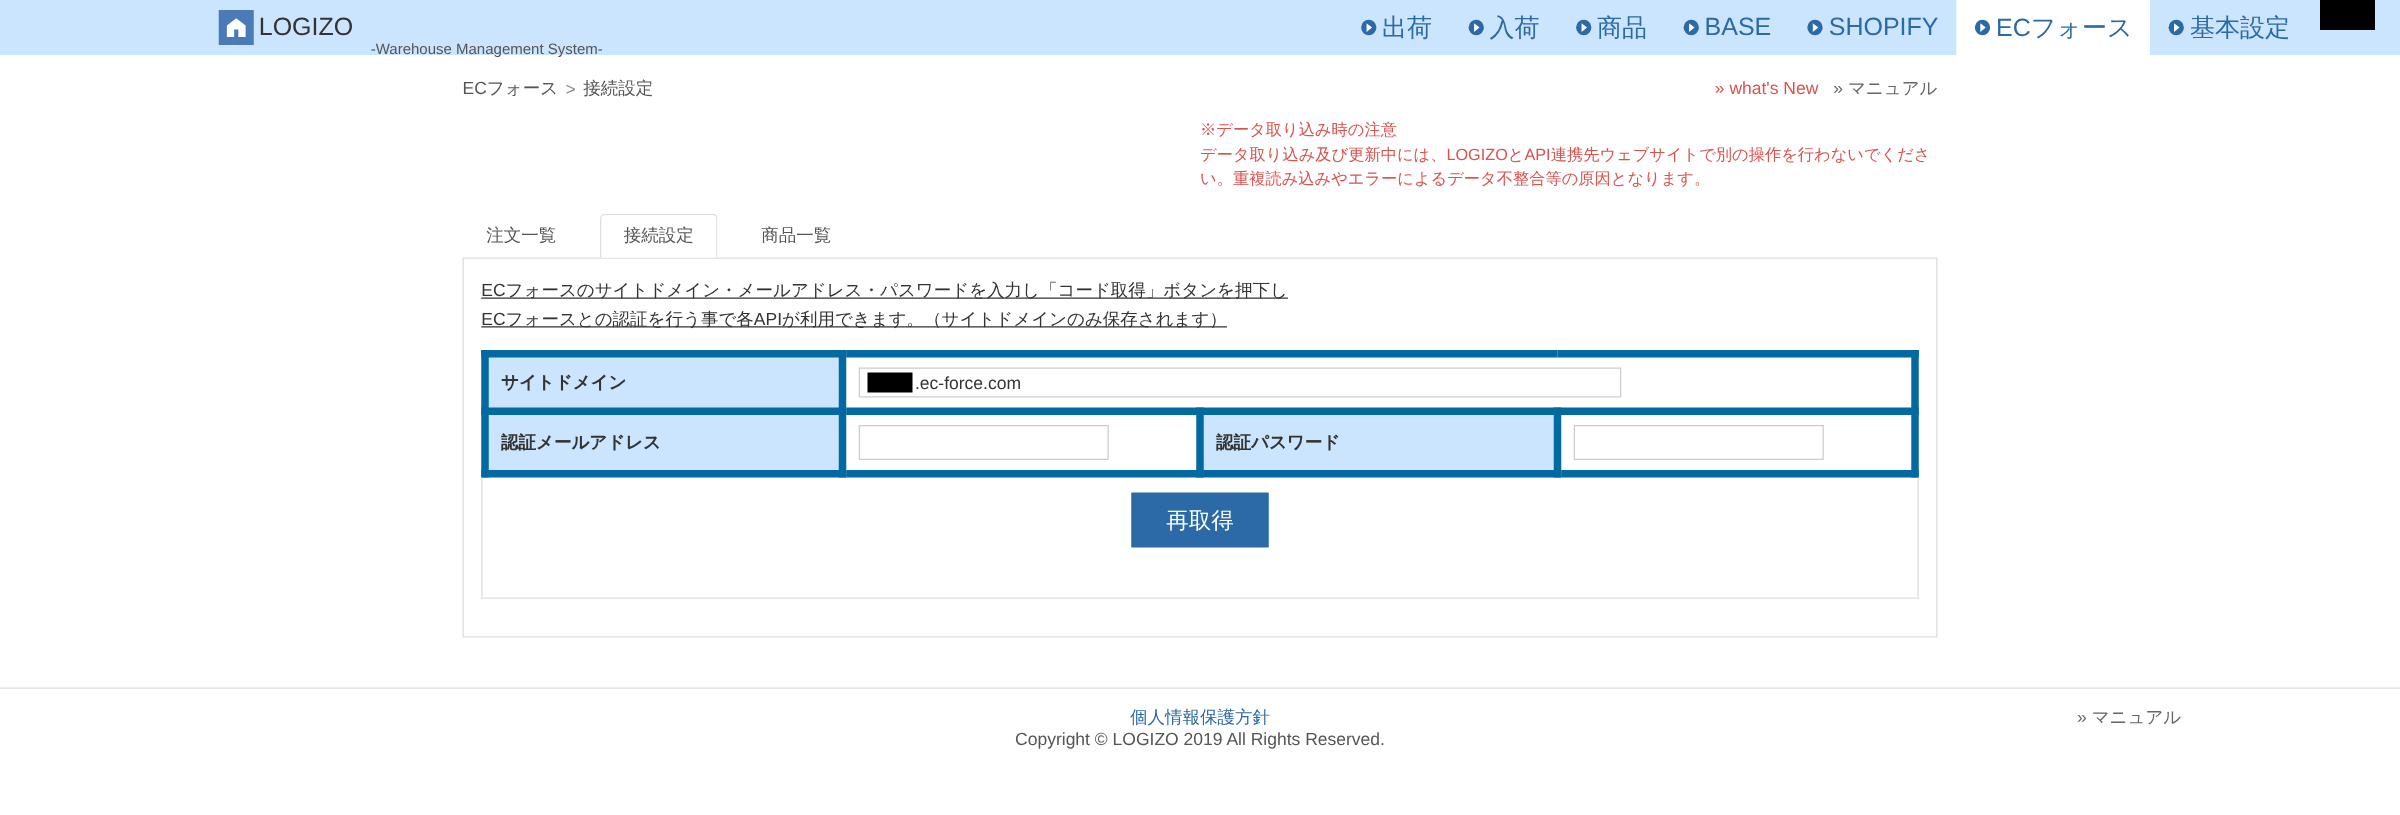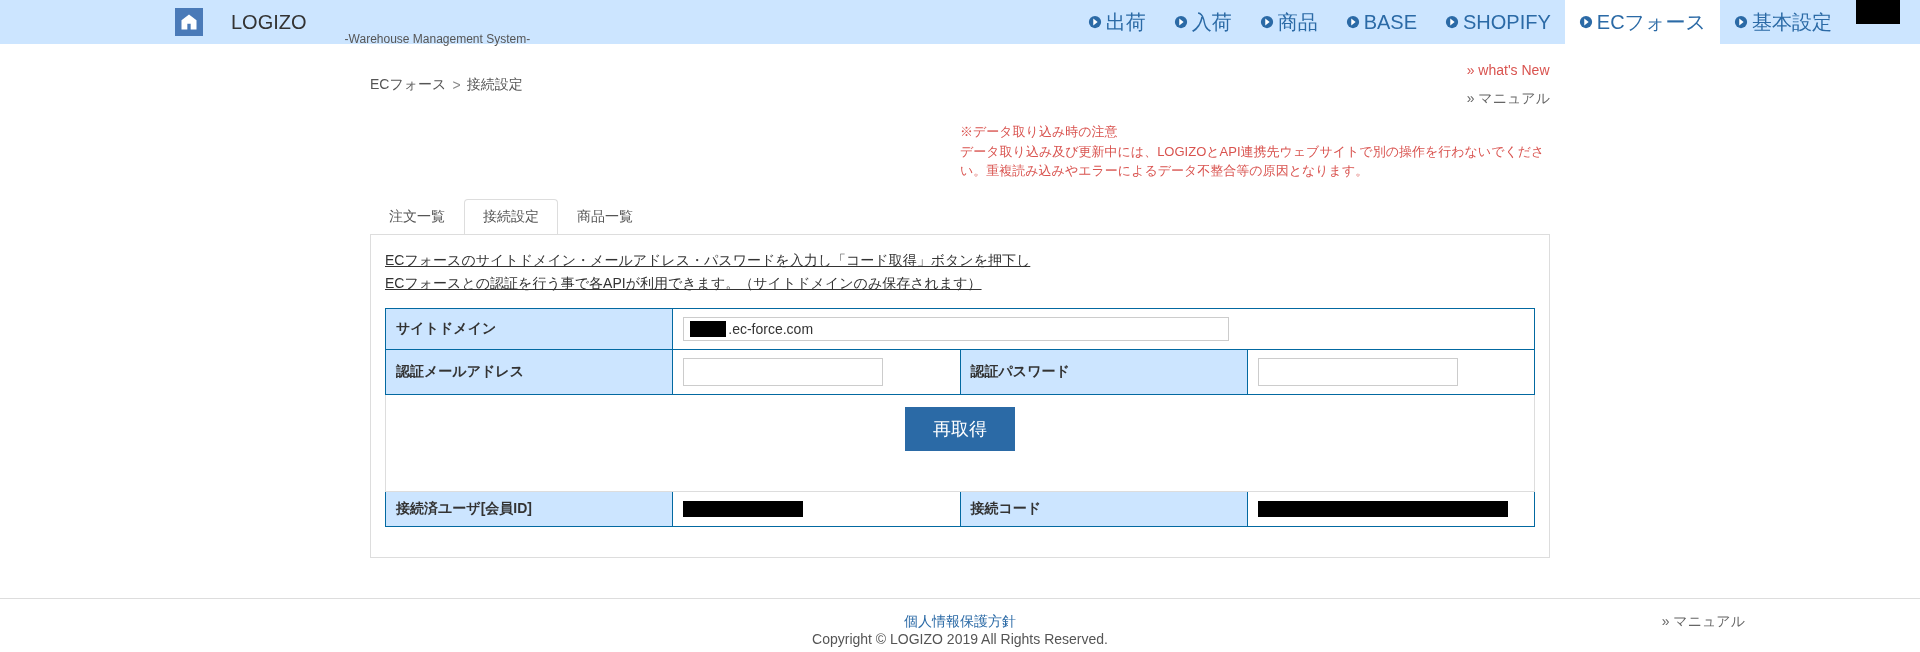--- a/index.html
+++ b/index.html
@@ -1,48 +1,48 @@
 <!DOCTYPE html>
 <html><head>
   <meta charset="utf-8">
   <style>
     * { box-sizing: border-box; margin: 0; padding: 0; }
     body { font-family: "Meiryo", "Hiragino Sans", sans-serif; font-size: 14px; color: #333; background: #fff; }
     
     .navbar { background: #cce5ff; display: flex; align-items: center; height: 44px; padding-left: 175px; }
-    .logo-block { display: flex; align-items: center; gap: 28px; }
+    .logo-block { display: flex; align-items: center; gap: 4px; }
     .logo-icon { width: 28px; height: 28px; background: #4a7ab8; display: flex; align-items: center; justify-content: center; }
     .logo-icon svg { width: 20px; height: 20px; }
     .logo-text { font-size: 20px; color: #333; }
     .logo-sub { font-size: 12px; color: #555; margin-left: 10px; margin-top: 33px; }
     .nav-items { display: flex; margin-left: auto; margin-right: 10px; height: 100%; align-items: stretch; }
     .nav-item { display: flex; align-items: center; padding: 0 14px; color: #2b6aa6; cursor: pointer; font-size: 20px; gap: 4px; white-space: nowrap; }
     .nav-item.active { background: #fff; }
     .nav-icon { width: 14px; height: 14px; display: inline-flex; align-items: center; justify-content: center; }
     .user-block { width: 44px; height: 24px; background: #000; margin: 0 10px; }
 
     .container { max-width: 1210px; margin: 0 auto; padding: 18px 15px 40px; }
     .breadcrumb-row { display: flex; align-items: center; font-size: 14px; margin-bottom: 14px; }
     .breadcrumb { color: #555; }
     .breadcrumb-sep { margin: 0 6px; color: #888; }
-    .link-right { margin-left: auto; display: flex; gap: 12px; flex-direction: column; }
+    .link-right { margin-left: auto; display: flex; gap: 12px; }
     .link-red { color: #d9534f; cursor: pointer; }
     .link-gray { color: #666; cursor: pointer; }
 
     .notice { color: #d9534f; font-size: 13px; margin-left: 50%; margin-bottom: 18px; line-height: 1.5; }
 
-    .tabs { display: flex; gap: 0px; border-bottom: 0; margin-bottom: 0; }
+    .tabs { display: flex; gap: 16px; border-bottom: 0; margin-bottom: 0; }
     .tab { padding: 8px 18px; color: #555; cursor: pointer; border: 1px solid transparent; border-bottom: none; border-radius: 4px 4px 0 0; }
     .tab.active { border-color: #ddd; background: #fff; color: #555; }
 
     .panel { border: 1px solid #ddd; padding: 14px 14px 30px; }
     .instr { color: #333; line-height: 1.7; font-size: 14px; margin-bottom: 12px; text-decoration: underline; }
 
     .form-table { width: 100%; border-collapse: collapse; }
-    .form-table td { border: 1px solid #0369a1; padding: 8px 10px; vertical-align: middle; }
+    .form-table td { border: 6px solid #0369a1; padding: 8px 10px; vertical-align: middle; }
     .form-table td.label { background: #cce5ff; font-weight: bold; width: 25%; }
     .form-table input[type="text"], .form-table input[type="password"] { border: 1px solid #ccc; padding: 4px 6px; font-size: 14px; height: 28px; }
     .small-input { width: 200px; }
 
     .btn-row { text-align: center; padding: 12px 0; border-left: 1px solid #ddd; border-right: 1px solid #ddd; }
     .btn-primary { background: #2b6aa6; color: #fff; border: none; padding: 10px 28px; font-size: 18px; cursor: pointer; }
 
     .spacer-row td { border: 1px solid #ddd; border-top: none; height: 28px; }
 
     .redacted { display: inline-block; width: 120px; height: 16px; background: #000; vertical-align: middle; }
@@ -160,21 +160,21 @@
     <div class="instr">
       <div>ECフォースのサイトドメイン・メールアドレス・パスワードを入力し「コード取得」ボタンを押下し</div>
       <div>ECフォースとの認証を行う事で各APIが利用できます。（サイトドメインのみ保存されます）</div>
     </div>
 
     <table class="form-table">
       <tbody>
           <tr>
         <td class="label">サイトドメイン</td>
         <td colspan="3">
-          <span style="display:inline-flex;border:1px solid #ccc;padding:3px 6px;width:546px;">
+          <span style="display:inline-flex;border:1px solid #ccc;padding:3px 6px;width:610px;">
             <span class="domain-prefix"></span>
             <span>.ec-force.com</span>
           </span>
         </td>
       </tr>
       <tr>
         <td class="label">認証メールアドレス</td>
         <td style="width:25%"><input type="text" class="small-input" style=""></td>
         <td class="label">認証パスワード</td>
         <td style="width:25%"><input type="password" class="small-input" style=""></td>
@@ -182,26 +182,20 @@
     </tbody>
       </table>
     <div class="btn-row">
       <button class="btn-primary">再取得</button>
     </div>
     <table class="form-table">
       <tbody>
           <tr class="spacer-row">
             <td colspan="4"></td>
           </tr>
-      <tr>
-        <td class="label" style="width:25%">接続済ユーザ[会員ID]</td>
-        <td style="width:25%"><span class="redacted"></span></td>
-        <td class="label" style="width:25%">接続コード</td>
-        <td style="width:25%"><span class="redacted redacted-long"></span></td>
-      </tr>
     </tbody>
       </table>
   </div>
 </div>
 
 <div class="footer">
   <a href="#">個人情報保護方針</a><br>
   <span>Copyright © LOGIZO 2019 All Rights Reserved.</span>
   <span class="footer-manual">» マニュアル</span>
 </div>

